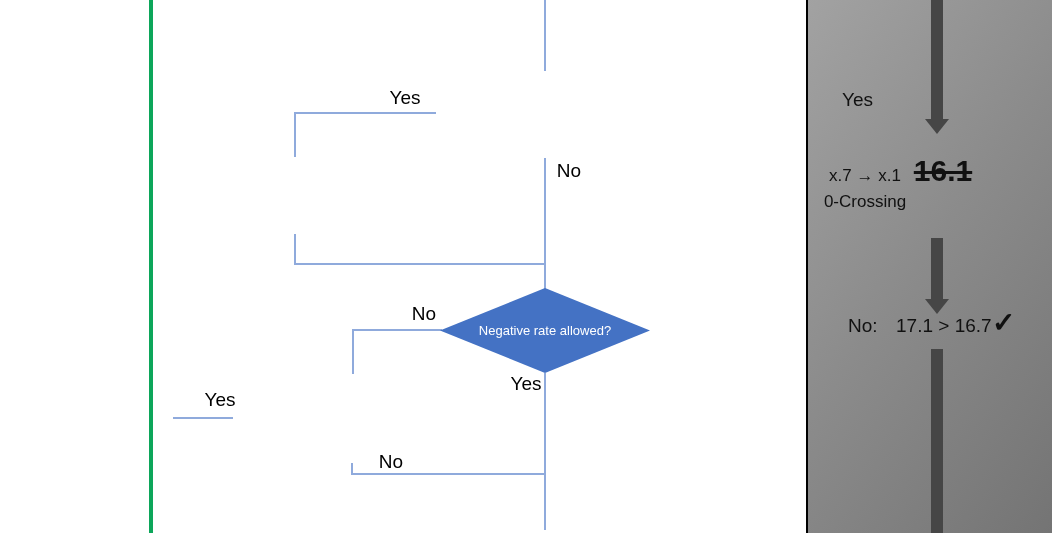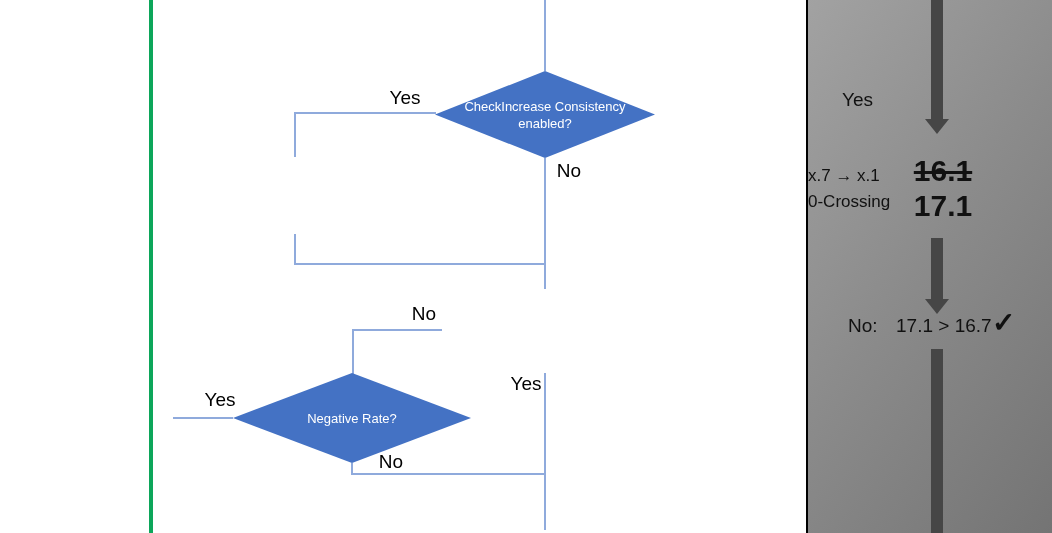--- a/index.html
+++ b/index.html
@@ -51,21 +51,21 @@
   .arrow-head{position:absolute;left:117px;width:0;height:0;
               border-left:12px solid transparent;border-right:12px solid transparent;
               border-top:15px solid var(--arrow-gray);}
   #arrow1-bar{top:0;height:120px;}
   #arrow1-head{top:119px;}
   #arrow2-bar{top:238px;height:62px;}
   #arrow2-head{top:299px;}
   #arrow3-bar{top:349px;height:184px;}
 
   .panel-yes{position:absolute;left:34px;top:89px;font-size:19px;}
-  .crossing-note{position:absolute;left:0;top:163px;width:90px;
+  .crossing-note{position:absolute;left:12px;top:163px;width:90px;text-align:center;
                  font-size:17px;line-height:26px;white-space:pre-line;}
   .numbers{position:absolute;left:95px;top:153px;width:80px;text-align:center;
            font-size:30px;line-height:35px;font-weight:bold;}
   .numbers .struck{text-decoration:line-through;text-decoration-thickness:3px;}
   .result-row{position:absolute;left:0;top:312px;width:246px;height:32px;font-size:19px;}
   .result-row .prefix{position:absolute;left:32px;top:3px;margin-left:8px;}
   .result-row .comparison{position:absolute;left:88px;top:3px;}
   .result-row .check{position:absolute;left:184px;top:-6px;font-size:28px;font-weight:bold;}
 </style>
 </head>
@@ -81,29 +81,26 @@
   <div class="line h" style="left:295px;top:112px;width:141px;"></div>
   <div class="line v" style="left:294px;top:112px;height:45px;"></div>
   <div class="line v" style="left:294px;top:234px;height:31px;"></div>
   <div class="line h" style="left:294px;top:263px;width:252px;"></div>
   <div class="line h" style="left:352px;top:329px;width:90px;"></div>
   <div class="line v" style="left:352px;top:329px;height:45px;"></div>
   <div class="line h" style="left:173px;top:417px;width:60px;"></div>
   <div class="line v" style="left:351px;top:463px;height:12px;"></div>
   <div class="line h" style="left:351px;top:473px;width:195px;"></div>
 
-  <div class="node diamond" id="diamond-check-increase">
-    <div class="node-label">CheckIncrease Consistency enabled?</div>
+
+
+  <div class="node diamond" id="diamond-negative-rate-allowed">
+    <div class="node-label">Negative rate allowed?</div>
   </div>
 
-
-
-  <div class="node diamond" id="diamond-negative-rate">
-    <div class="node-label">Negative Rate?</div>
-  </div>
 
 
   <div class="branch-label" id="lbl-yes1">Yes</div>
   <div class="branch-label" id="lbl-no1">No</div>
   <div class="branch-label" id="lbl-no2">No</div>
   <div class="branch-label" id="lbl-yes2">Yes</div>
   <div class="branch-label" id="lbl-yes3">Yes</div>
   <div class="branch-label" id="lbl-no3">No</div>
 
   <div class="panel">
@@ -113,21 +110,20 @@
     <div class="arrow-head" id="arrow2-head"></div>
     <div class="arrow-bar" id="arrow3-bar"></div>
 
     <div class="panel-yes">Yes</div>
 
     <div class="crossing-note">x.7 → x.1
 0-Crossing</div>
 
     <div class="numbers">
       <div class="struck">16.1</div>
-      <div>17.1</div>
     </div>
 
     <div class="result-row">
       <span class="prefix">No:</span>
       <span class="comparison">17.1 &gt; 16.7</span>
       <span class="check">✓</span>
     </div>
   </div>
 
 </div>

